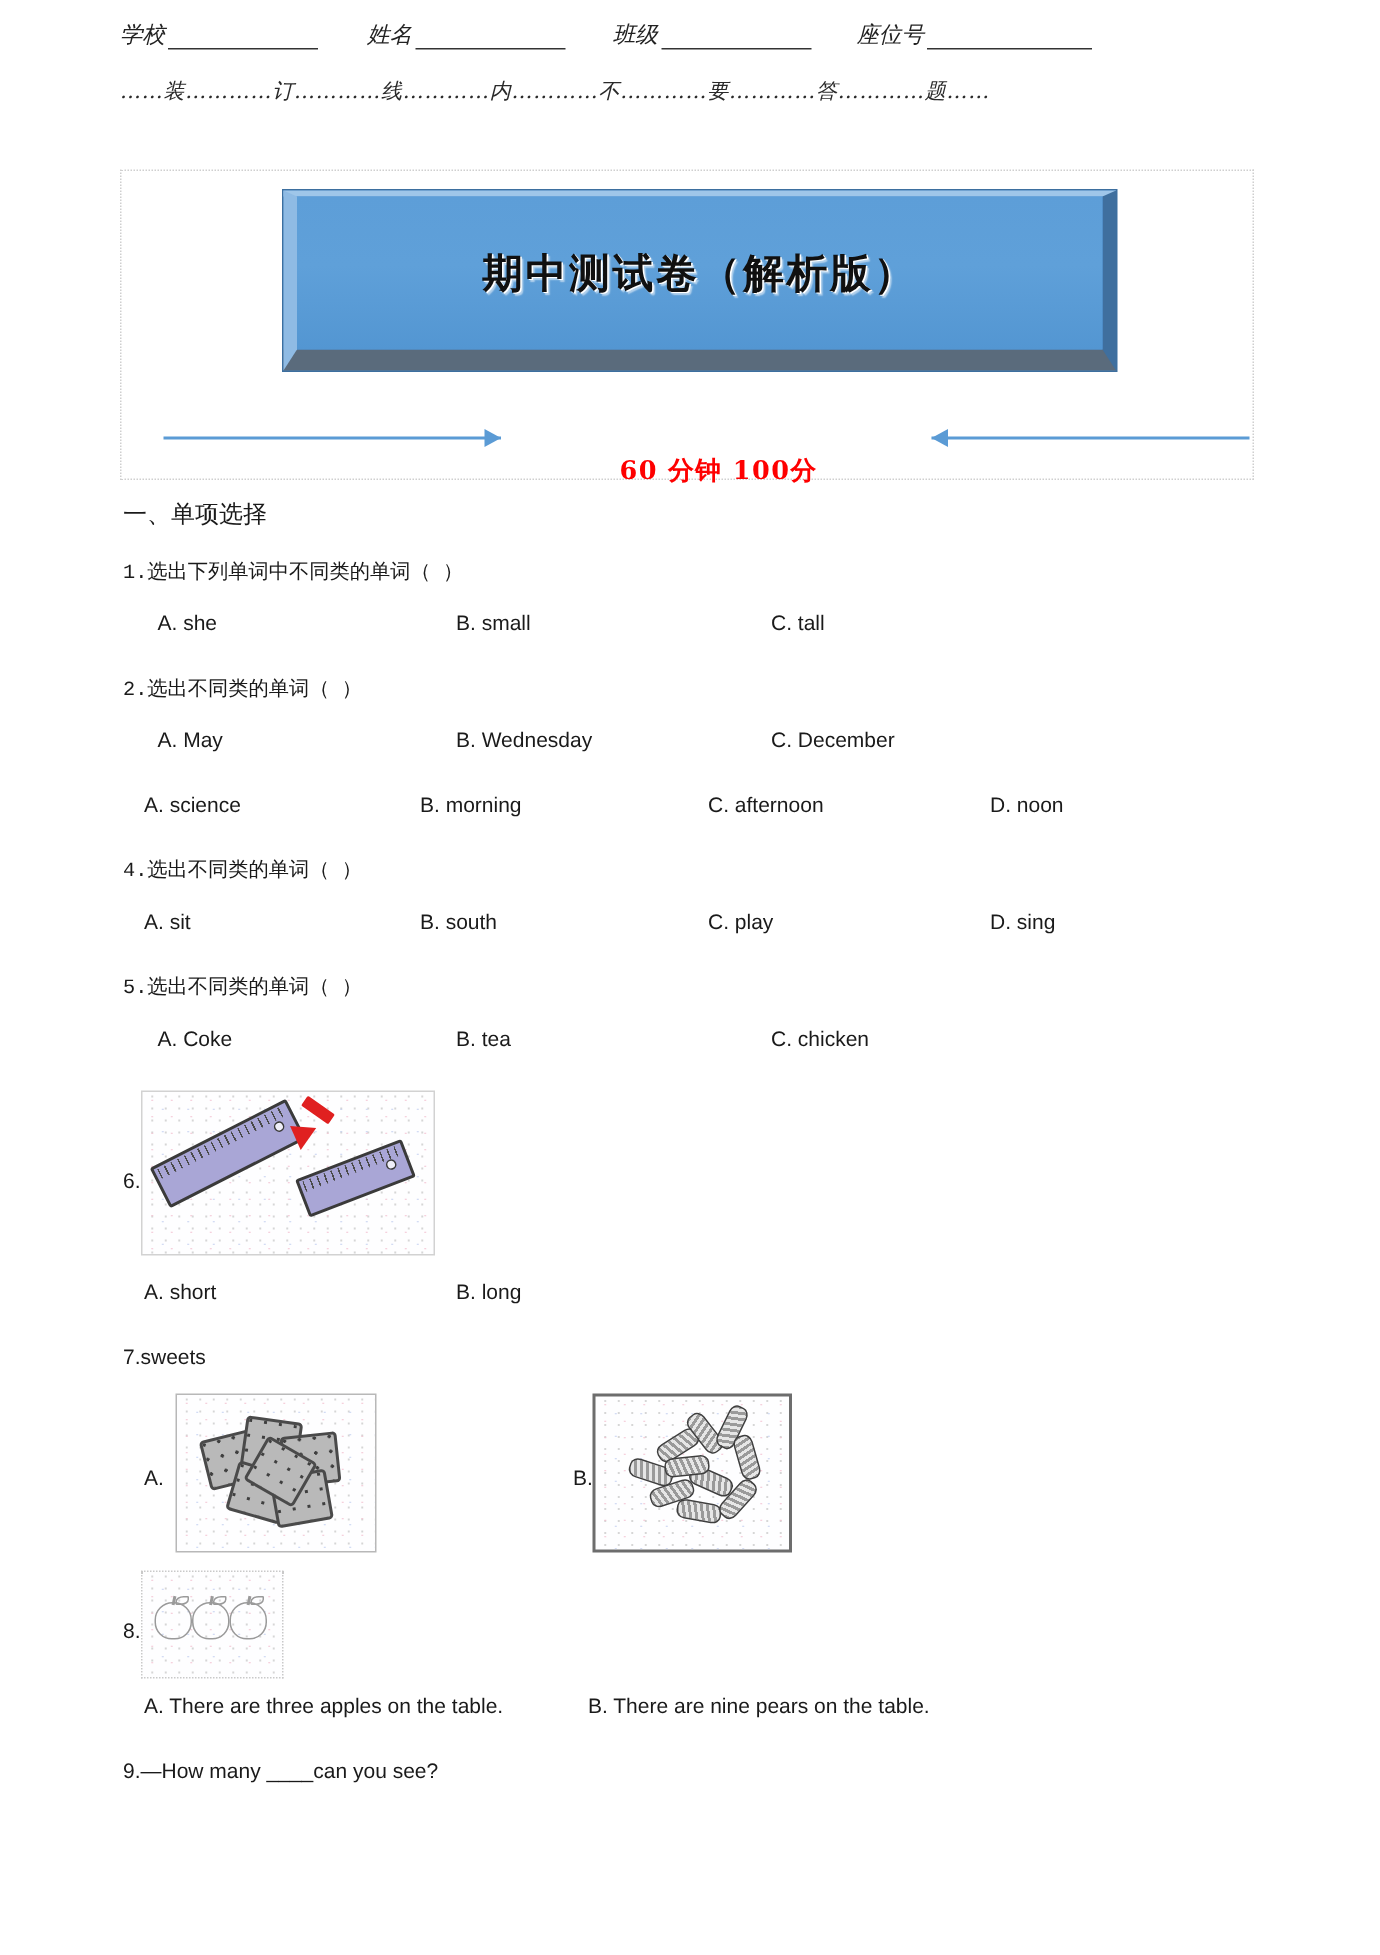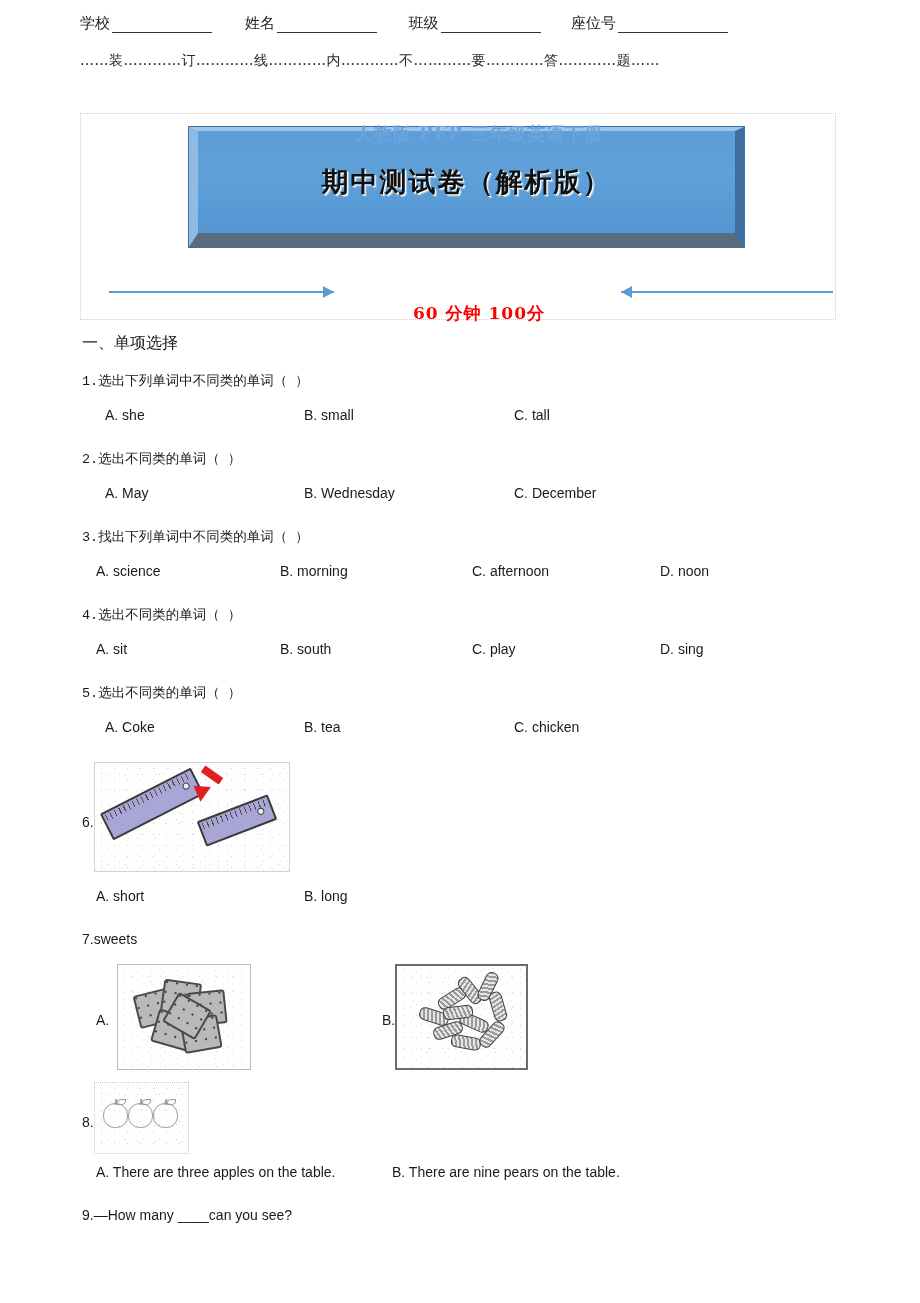--- a/index.html
+++ b/index.html
@@ -13,20 +13,21 @@
     position: relative;
     overflow: hidden;
   }
 
   
   .exam-header {
     position: absolute;
     left: 0; top: 0;
     width: 808px;
     padding: 14px 80px 0 80px;
+    font-style: italic;
   }
   .id-row {
     display: flex;
     align-items: flex-end;
     font-family: "DejaVu Serif", serif;
     font-size: 15px;
     color: #222;
     white-space: nowrap;
   }
   .id-field { display: flex; align-items: flex-end; }
@@ -391,21 +392,20 @@
     <div class="arrow-left">
       <div class="arrow-line"></div>
       <div class="arrow-head"></div>
     </div>
     <div class="arrow-right">
       <div class="arrow-line"></div>
       <div class="arrow-head"></div>
     </div>
   </div>
 
-  <div class="subtitle-text">人教版 PEP 三年级英语下册</div>
   <div class="score-line">60 分钟  100分</div>
 </div>
 
 <div class="content">
 
   <div class="section-title">一、单项选择</div>
 
   <div class="q-stem">1.选出下列单词中不同类的单词（        ）</div>
   <div class="opt-row">
     <span class="opt c3-0">A. she</span>
@@ -413,21 +413,20 @@
     <span class="opt c3-2">C. tall</span>
   </div>
 
   <div class="q-stem">2.选出不同类的单词（      ）</div>
   <div class="opt-row">
     <span class="opt c3-0">A. May</span>
     <span class="opt c3-1">B. Wednesday</span>
     <span class="opt c3-2">C. December</span>
   </div>
 
-  <div class="q-stem">3.找出下列单词中不同类的单词（       ）</div>
   <div class="opt-row">
     <span class="opt c4-0">A. science</span>
     <span class="opt c4-1">B. morning</span>
     <span class="opt c4-2">C. afternoon</span>
     <span class="opt c4-3">D. noon</span>
   </div>
 
   <div class="q-stem">4.选出不同类的单词（      ）</div>
   <div class="opt-row">
     <span class="opt c4-0">A. sit</span>

